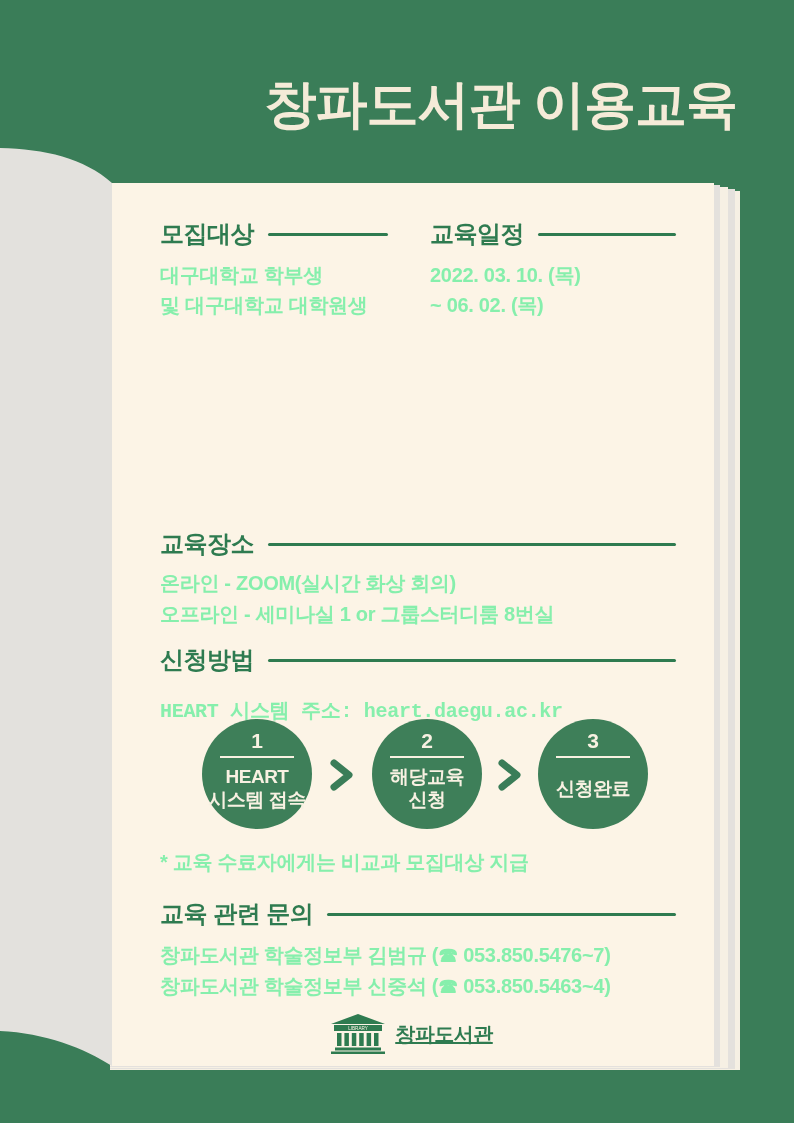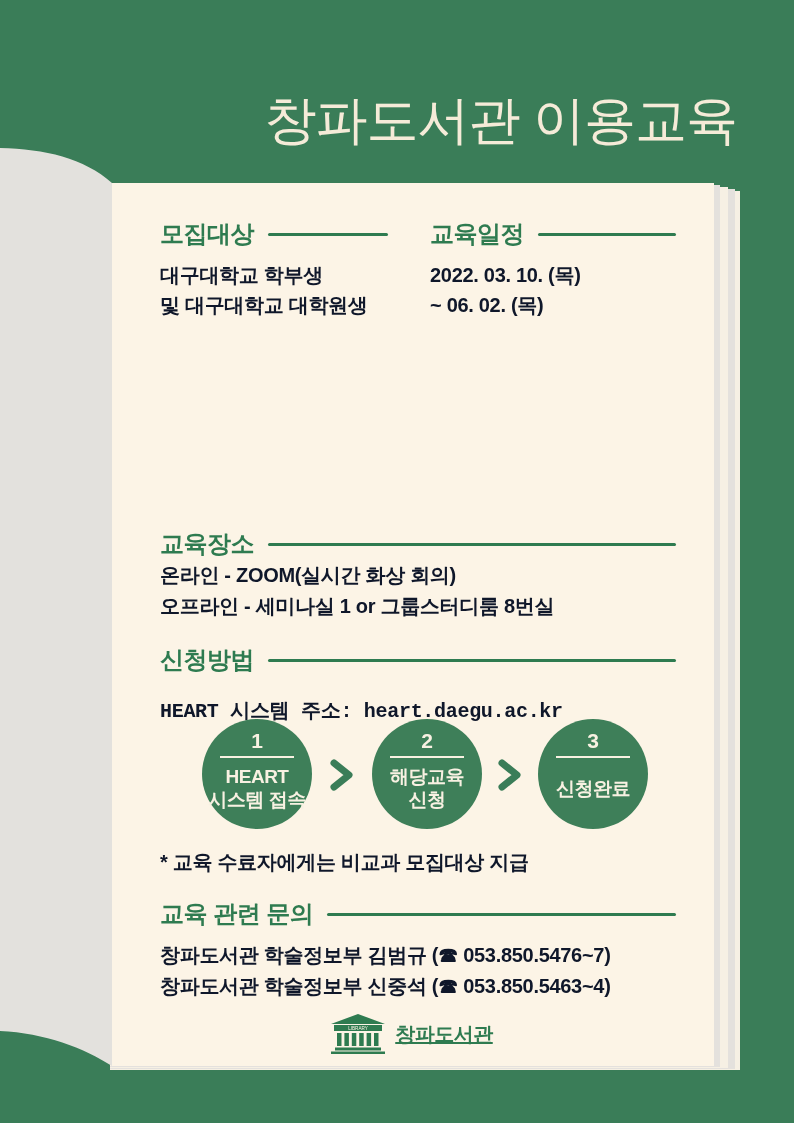--- a/index.html
+++ b/index.html
@@ -11,40 +11,40 @@
   
   .page-layer{position:absolute;}
   .page-s4{left:110px;top:191px;width:630px;height:879px;background:#F6F0E4;}
   .page-s3{left:110px;top:189px;width:625px;height:880px;background:#E4E1DD;}
   .page-s2{left:110px;top:187px;width:618px;height:881px;background:#F6F0E4;}
   .page-s1{left:110px;top:185px;width:610px;height:882px;background:#E4E1DD;}
   .main-page{left:110px;top:183px;width:604px;height:883px;background:#FCF4E6;}
   .left-page-svg{position:absolute;left:0;top:140px;}
   
   .poster-title{
-    position:absolute;top:86px;right:57px;
-    font-size:52px;font-weight:400;letter-spacing:-1px;
+    position:absolute;top:70px;right:57px;
+    font-size:52px;font-weight:700;letter-spacing:-1px;
     color:#F5EBD8;white-space:nowrap;
   }
   
   .sec{position:absolute;}
   .heading-row{display:flex;align-items:center;gap:14px;}
   .sec-heading{font-size:24px;font-weight:800;color:#2E7B50;white-space:nowrap;letter-spacing:-0.5px;}
   .rule{flex:1;height:3px;background:#2E7B50;border-radius:2px;}
-  .body-text{font-size:20px;font-weight:600;color:#0f172a;letter-spacing:-0.3px;}
+  .body-text{font-size:20px;font-weight:600;color:#86efac;letter-spacing:-0.3px;}
   .body-text .line{line-height:30px;white-space:nowrap;}
   .items .line{line-height:31px;}
   #row-top{left:160px;top:218px;width:516px;display:flex;}
   .col-target{width:228px;margin-right:42px;display:flex;flex-direction:column;}
   .col-schedule{flex:1;display:flex;flex-direction:column;}
   #row-top .body-text{margin-top:10px;}
   #sec-content{left:160px;top:344px;width:516px;}
   #sec-content .body-text{margin-top:9px;}
   #sec-location{left:160px;top:528px;width:516px;}
-  #sec-location .body-text{margin-top:0;}
+  #sec-location .body-text{margin-top:8px;}
   #sec-apply{left:160px;top:644px;width:516px;font-family:Liberation Mono, monospace;}
   #sec-apply .body-text{margin-top:21px;}
   
   .step-circle{
     position:absolute;top:719px;width:110px;height:110px;border-radius:50%;
     background:#3E7F59;color:#F8F1E2;text-align:center;
   }
   .step-1{left:202px;} .step-2{left:372px;} .step-3{left:538px;}
   .step-number{margin-top:10px;font-size:21px;font-weight:700;line-height:24px;}
   .step-divider{width:74px;height:2px;background:#F8F1E2;margin:3px auto 4px;}

